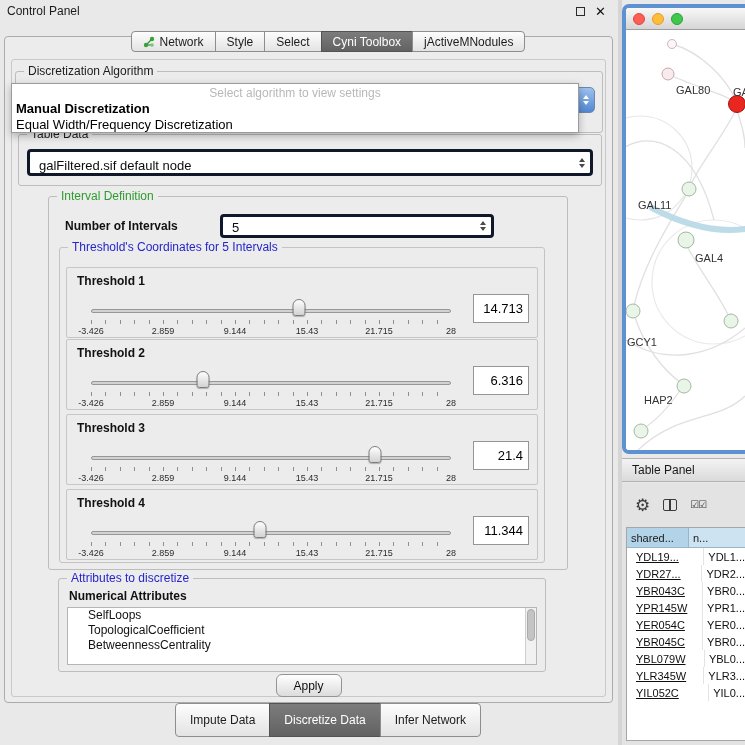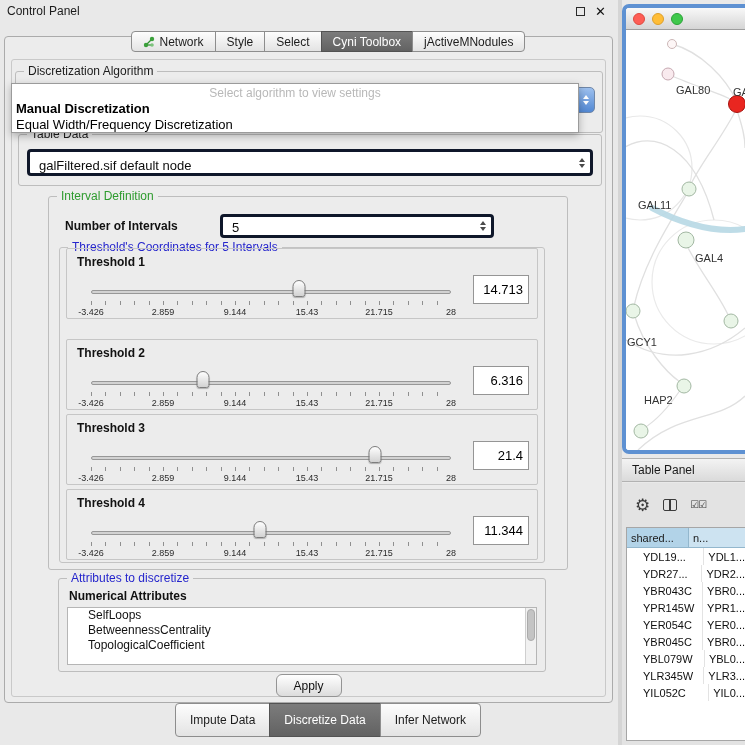--- a/index.html
+++ b/index.html
@@ -54,21 +54,21 @@
   .stepper{position:absolute;right:5px;top:50%;transform:translateY(-50%);display:flex;flex-direction:column;gap:2px;align-items:center;}
   .arr-up{width:0;height:0;border-left:3.5px solid transparent;border-right:3.5px solid transparent;border-bottom:4.5px solid #4a4a4a;}
   .arr-dn{width:0;height:0;border-left:3.5px solid transparent;border-right:3.5px solid transparent;border-top:4.5px solid #4a4a4a;}
 
   .g-interval{left:43px;top:159px;width:520px;height:374px;}
   .ni-label{position:absolute;left:16px;top:22px;font-size:12px;font-weight:700;color:#111;}
   .ni-combo{position:absolute;left:171px;top:17px;width:274px;height:24px;}
 
   .g-thresh{left:10px;top:50px;width:486px;height:316px;border-color:#c3c3c3;}
   .tbox{position:absolute;left:6px;width:472px;height:71px;border:1px solid #c6c6c6;border-radius:2px;}
-  .t1{top:0;}.t2{top:91px;}.t3{top:166px;}.t4{top:241px;}
+  .t1{top:19px;}.t2{top:91px;}.t3{top:166px;}.t4{top:241px;}
   .tlabel{position:absolute;left:10px;top:6px;font-size:12px;font-weight:700;color:#111;}
   .slider{position:absolute;left:24px;top:28px;width:360px;height:42px;}
   .track{position:absolute;left:0;right:0;top:13px;height:4px;background:#d2d2d2;border:1px solid #979797;border-radius:2px;}
   .handle{position:absolute;top:3px;width:13px;height:17px;background:linear-gradient(#fefefe,#d2d2d2);
     border:1px solid #7d7d7d;border-radius:7px 7px 3px 3px;transform:translateX(-50%);box-shadow:0 1px 1px rgba(0,0,0,.25);}
   .ticks{position:absolute;left:0;right:0;top:24px;height:4px;
     background-image:repeating-linear-gradient(to right,#8f8f8f 0,#8f8f8f 1px,transparent 1px,transparent 14.4px);}
   .tick-labels{position:absolute;left:0;right:0;top:30px;height:10px;}
   .tick-labels span{position:absolute;top:0;transform:translateX(-50%);font-size:9px;color:#2a2a2a;white-space:nowrap;}
   .tick-labels span:nth-of-type(1){left:0;}
@@ -122,22 +122,22 @@
   .icon-columns::before{content:"";position:absolute;left:5px;top:0;bottom:0;width:1.5px;background:#3b3b3b;}
   .ticon.checks{font-size:10px;letter-spacing:-1px;line-height:1;}
   .ttable{position:absolute;left:4px;top:44px;width:119px;height:214px;background:#fff;border:1px solid #a6a6a6;
     border-right:none;overflow:hidden;font-size:11px;}
   .thead{display:flex;height:20px;}
   .hc1{width:62px;background:#b2d3e8;border-right:1px solid #93b7cd;border-bottom:1px solid #93b7cd;
     display:flex;align-items:center;padding-left:4px;color:#1b1b1b;white-space:nowrap;overflow:hidden;}
   .hc2{flex:1;background:#cde3f1;border-bottom:1px solid #93b7cd;display:flex;align-items:center;padding-left:4px;
     color:#1b1b1b;white-space:nowrap;}
   .trow{display:flex;height:17px;}
-  .tc1{width:85px;border-right:1px solid #e3e3e3;display:flex;align-items:center;padding-left:16px;color:#0f0f0f;
-    white-space:nowrap;overflow:hidden;}
+  .tc1{width:85px;border-right:1px solid #e3e3e3;display:flex;align-items:center;padding-left:9px;color:#0f0f0f;
+    white-space:nowrap;overflow:hidden;text-decoration:underline;}
   .tc2{flex:1;display:flex;align-items:center;padding-left:4px;color:#0f0f0f;white-space:nowrap;}
 </style>
 </head>
 <body>
 
 <div class="root">
 
   <section class="control-panel">
 
     <div class="cp-titlebar">
@@ -298,22 +298,22 @@
 
       <div class="group g-attrs">
         <span class="gtitle blue">Attributes to discretize</span>
         <div class="attrs-label">Numerical Attributes</div>
         <div class="attr-list">
 
           <div class="vscroll">
               <div class="thumb"></div>
             </div>
         <div class="li">SelfLoops</div>
+            <div class="li">TopologicalCoefficient</div>
             <div class="li">BetweennessCentrality</div>
-            <div class="li">TopologicalCoefficient</div>
           </div>
       </div>
 
       <button class="apply">Apply</button>
     </div>
 
     <div class="cp-bottom-tabs">
       <div class="tab first">
           <span>Impute Data</span>
         </div>

